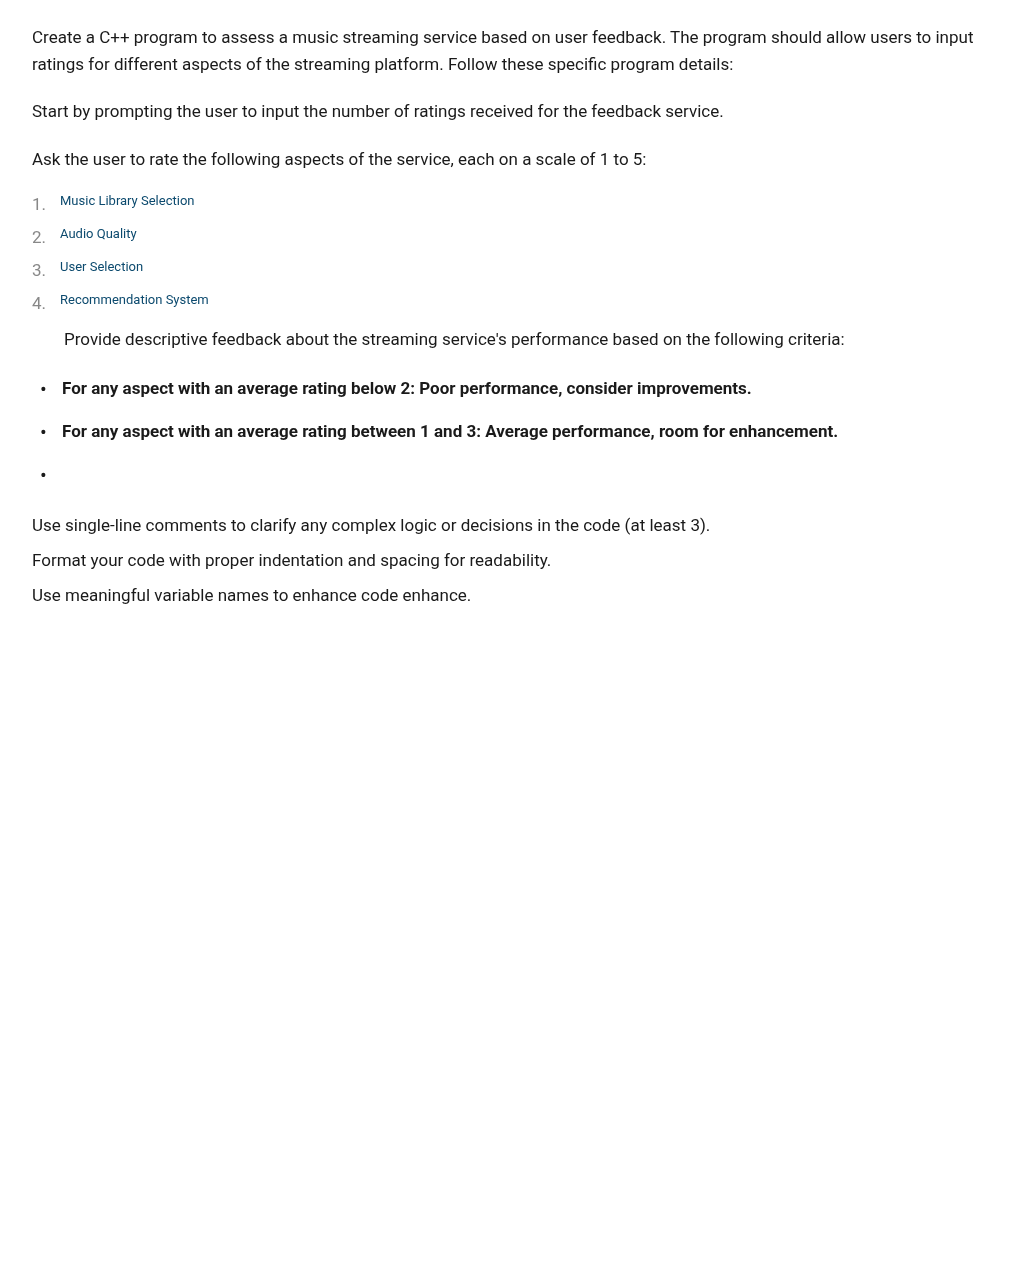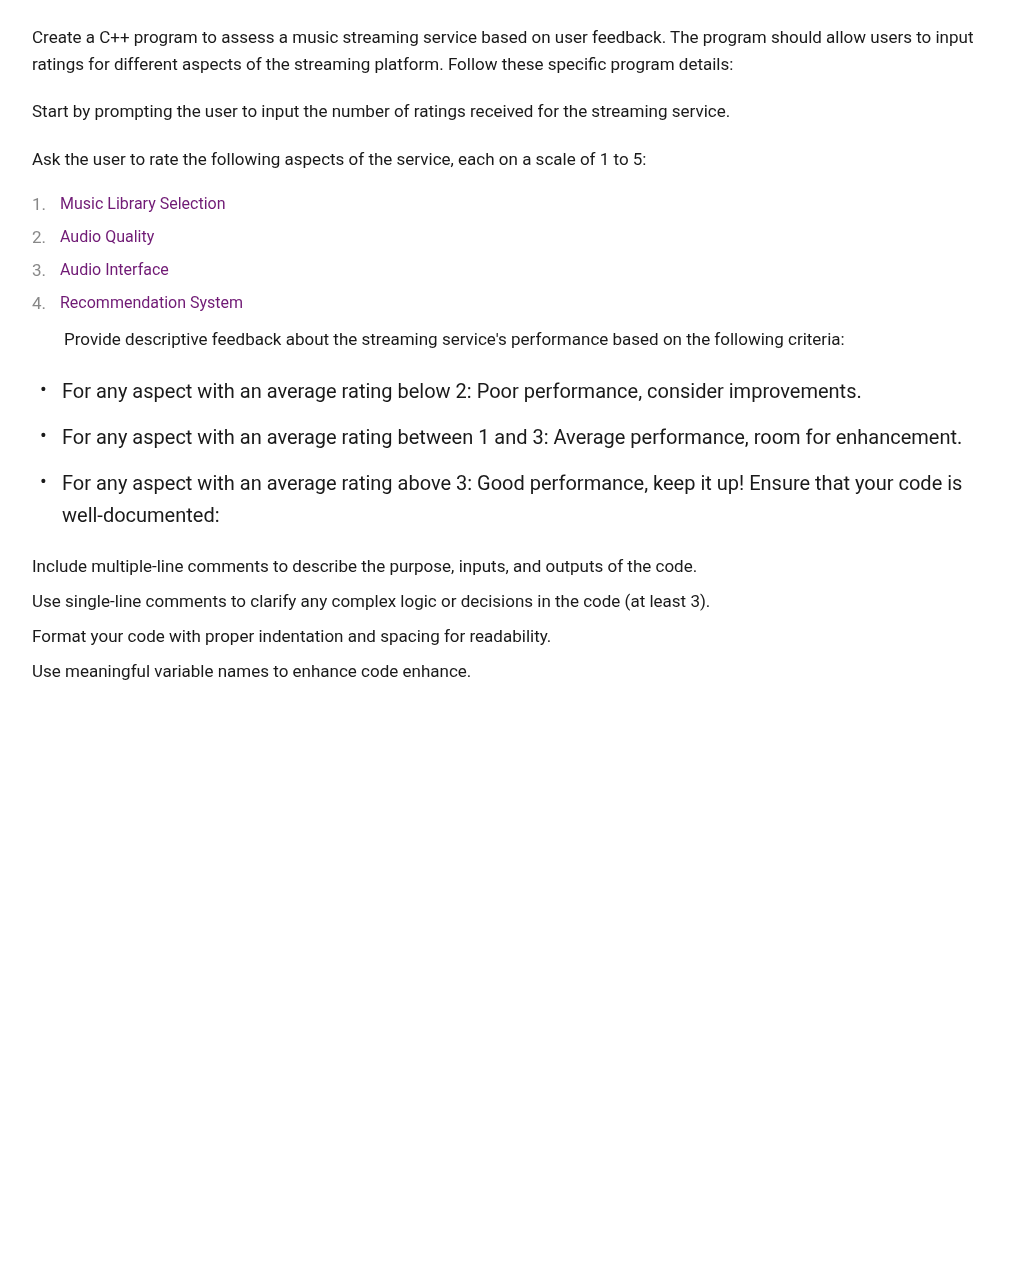--- a/index.html
+++ b/index.html
@@ -45,22 +45,22 @@
 
     .list-number {
       color: #888888;
       min-width: 28px;
       font-size: 17px;
       padding-right: 4px;
       flex-shrink: 0;
     }
 
     .list-text {
-      font-size: 16px;
-      color: #701a75;
+      font-size: 13px;
+      color: #0c4a6e;
     }
 
     .indented-block {
       padding-left: 32px;
       margin-top: 8px;
     }
 
     .indented-para {
       margin-bottom: 6px;
     }
@@ -80,55 +80,56 @@
 
     .bullet-dot {
       color: #1a1a1a;
       font-size: 20px;
       min-width: 22px;
       line-height: 1.5;
       margin-top: -1px;
     }
 
     .bullet-text {
-      font-size: 20px;
+      font-size: 17px;
       line-height: 1.6;
+      font-weight: bold;
     }
 
     .bottom-section {
       margin-top: 22px;
     }
 
     .bottom-para {
       margin-bottom: 8px;
     }
   </style>
 </head>
 <body>
 
 <div class="content-block">
 
   <p class="intro-para">Create a C++ program to assess a music streaming service based on user feedback. The program should allow users to input ratings for different aspects of the streaming platform. Follow these specific program details:</p>
 
-  <p class="intro-para">Start by prompting the user to input the number of ratings received for the streaming service.</p>
+  <p class="intro-para">Start by prompting the user to input the number of ratings received for the feedback service.</p>
 
   <p>Ask the user to rate the following aspects of the service, each on a scale of 1 to 5:</p>
 
   <ol class="ordered-list">
     <li>
       <span class="list-number">1.</span>
       <span class="list-text">Music Library Selection</span>
     </li>
     <li>
       <span class="list-number">2.</span>
       <span class="list-text">Audio Quality</span>
     </li>
     <li>
       <span class="list-number">3.</span>
-      <span class="list-text">Audio Interface</span>
+      <span class="list-text">User Selection</span>
     </li>
     <li>
       <span class="list-number">4.</span>
       <span class="list-text">Recommendation System</span>
     </li>
   </ol>
 
   <div class="indented-block">
     <p class="indented-para">Provide descriptive feedback about the streaming service's performance based on the following criteria:</p>
   </div>
@@ -137,24 +138,22 @@
     <li>
       <span class="bullet-dot">•</span>
       <span class="bullet-text">For any aspect with an average rating below 2: Poor performance, consider improvements.</span>
     </li>
     <li>
       <span class="bullet-dot">•</span>
       <span class="bullet-text">For any aspect with an average rating between 1 and 3: Average performance, room for enhancement.</span>
     </li>
     <li>
       <span class="bullet-dot">•</span>
-      <span class="bullet-text">For any aspect with an average rating above 3: Good performance, keep it up! Ensure that your code is well-documented:</span>
     </li>
   </ul>
 
   <div class="bottom-section">
-    <p class="bottom-para">Include multiple-line comments to describe the purpose, inputs, and outputs of the code.</p>
     <p class="bottom-para">Use single-line comments to clarify any complex logic or decisions in the code (at least 3).</p>
     <p class="bottom-para">Format your code with proper indentation and spacing for readability.</p>
     <p class="bottom-para">Use meaningful variable names to enhance code enhance.</p>
   </div>
 
 </div>
 
 </body></html>

